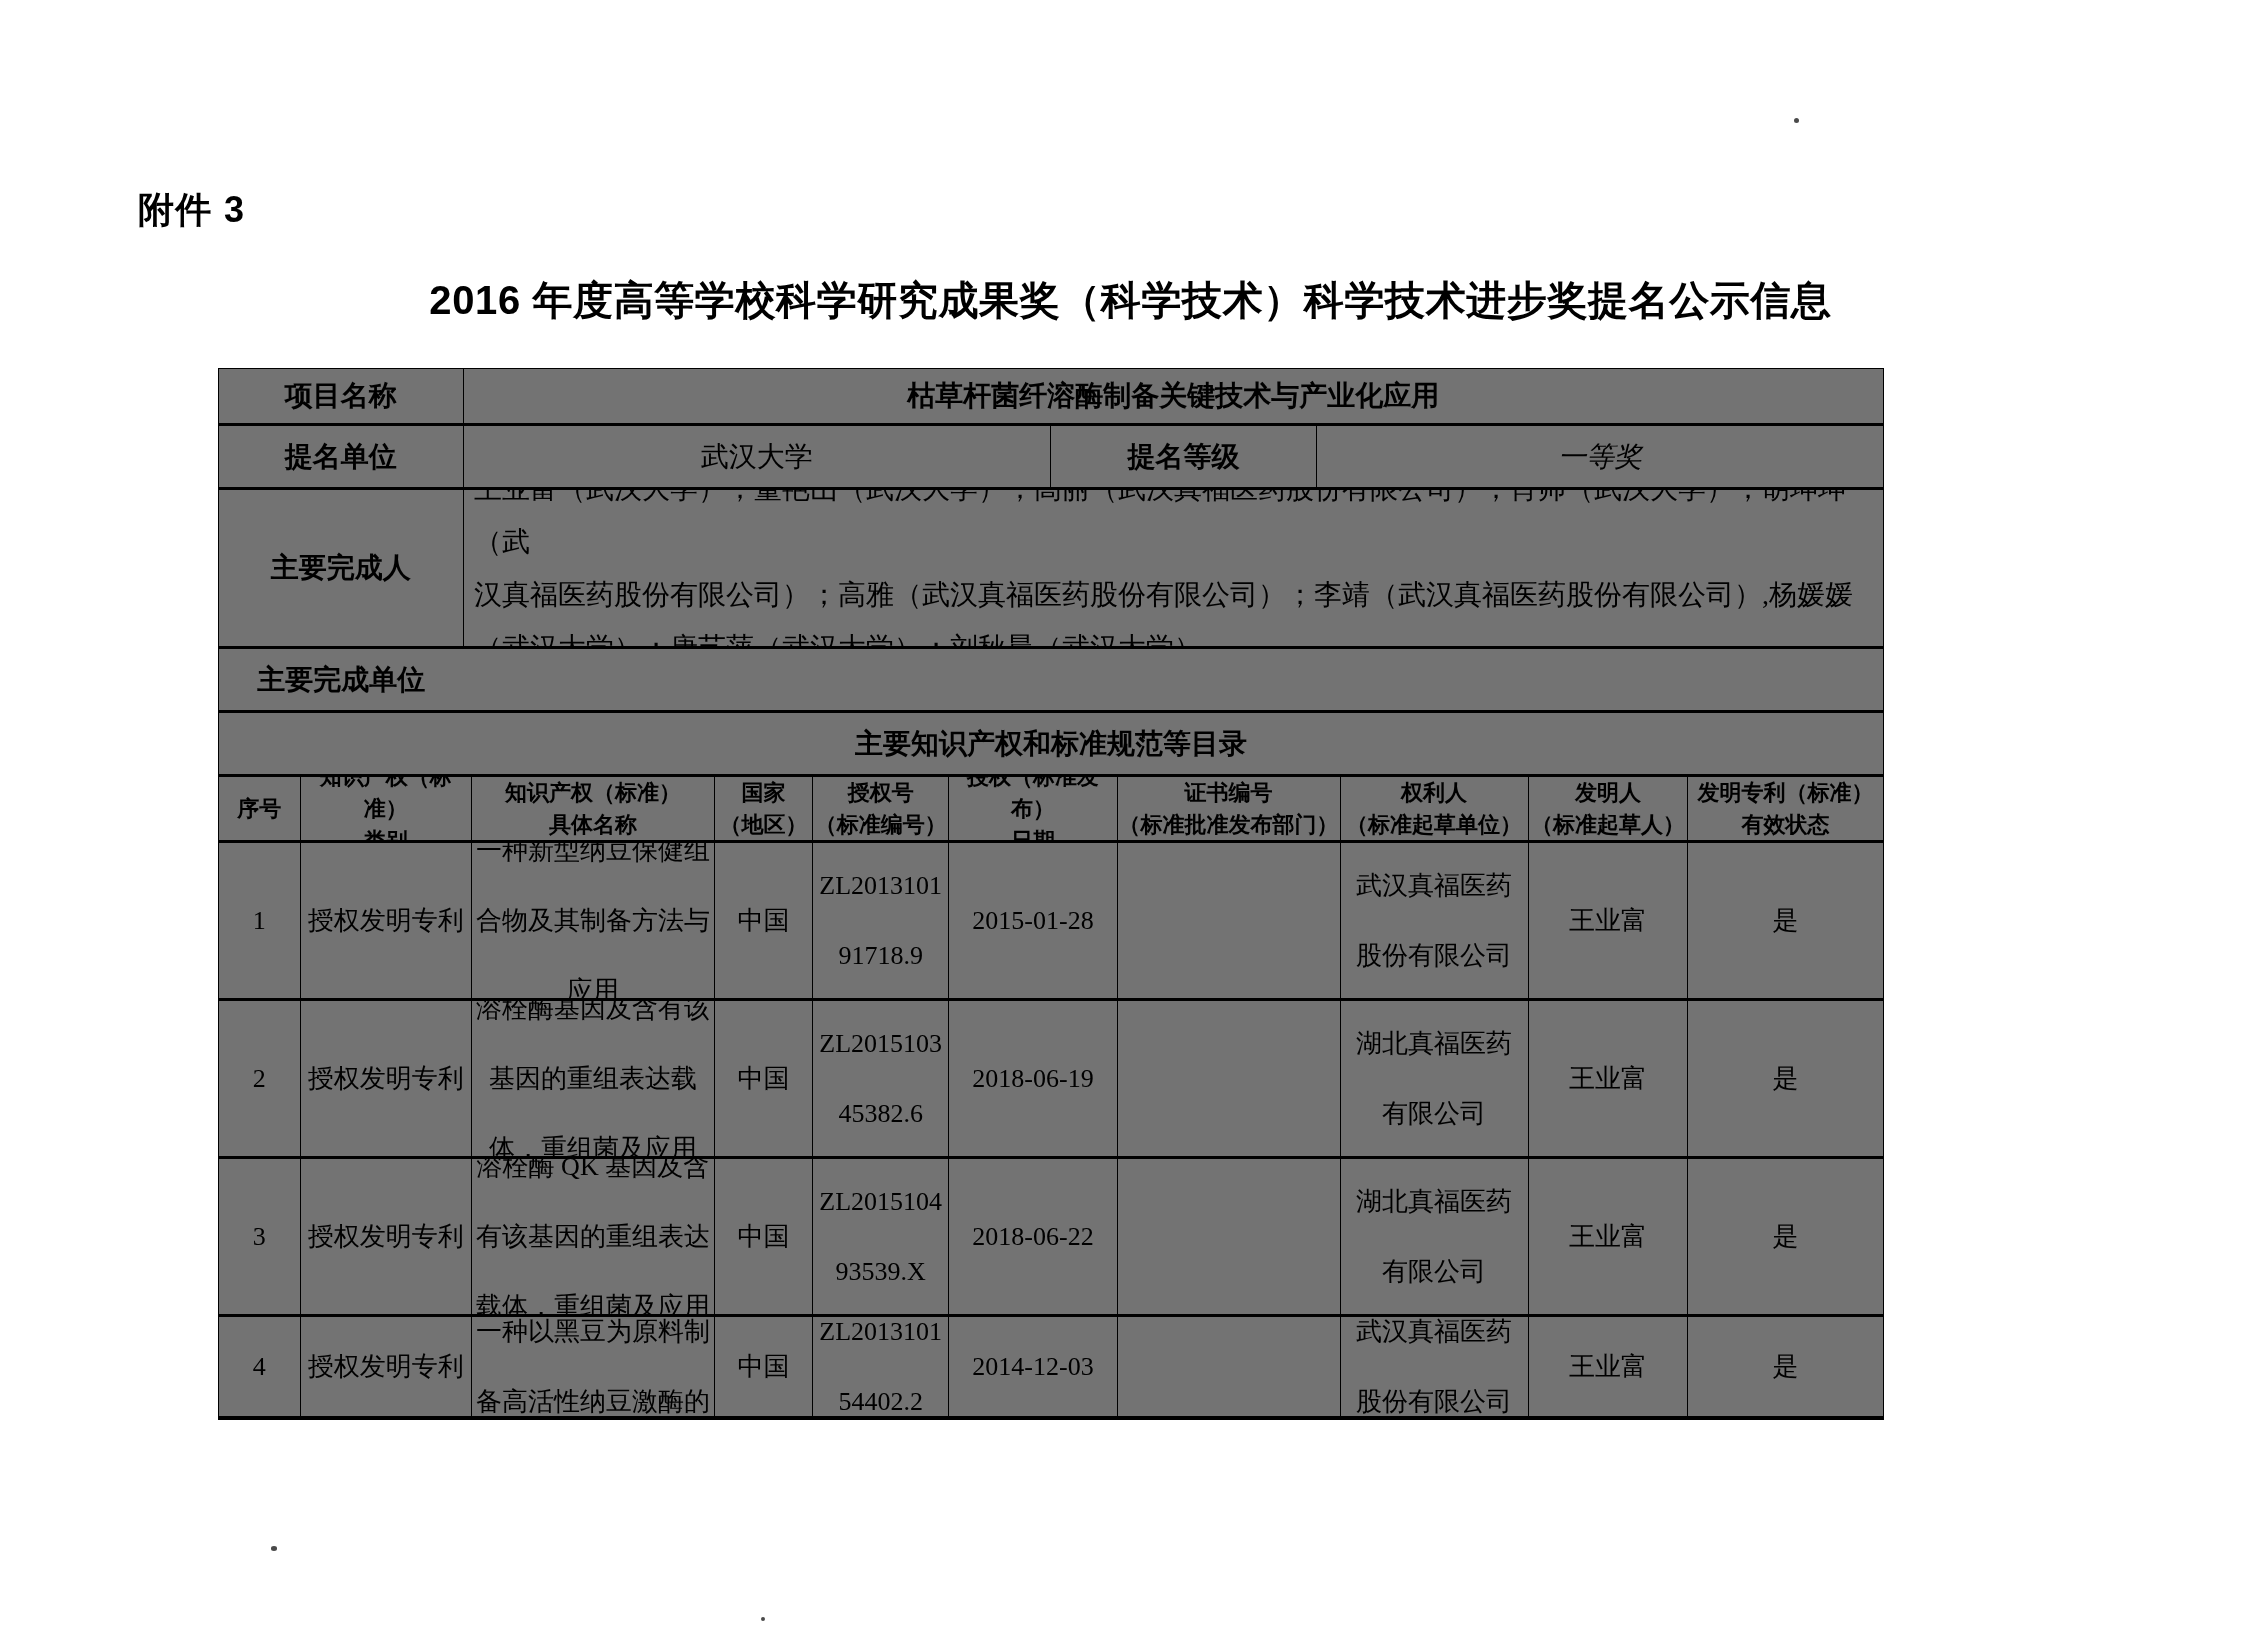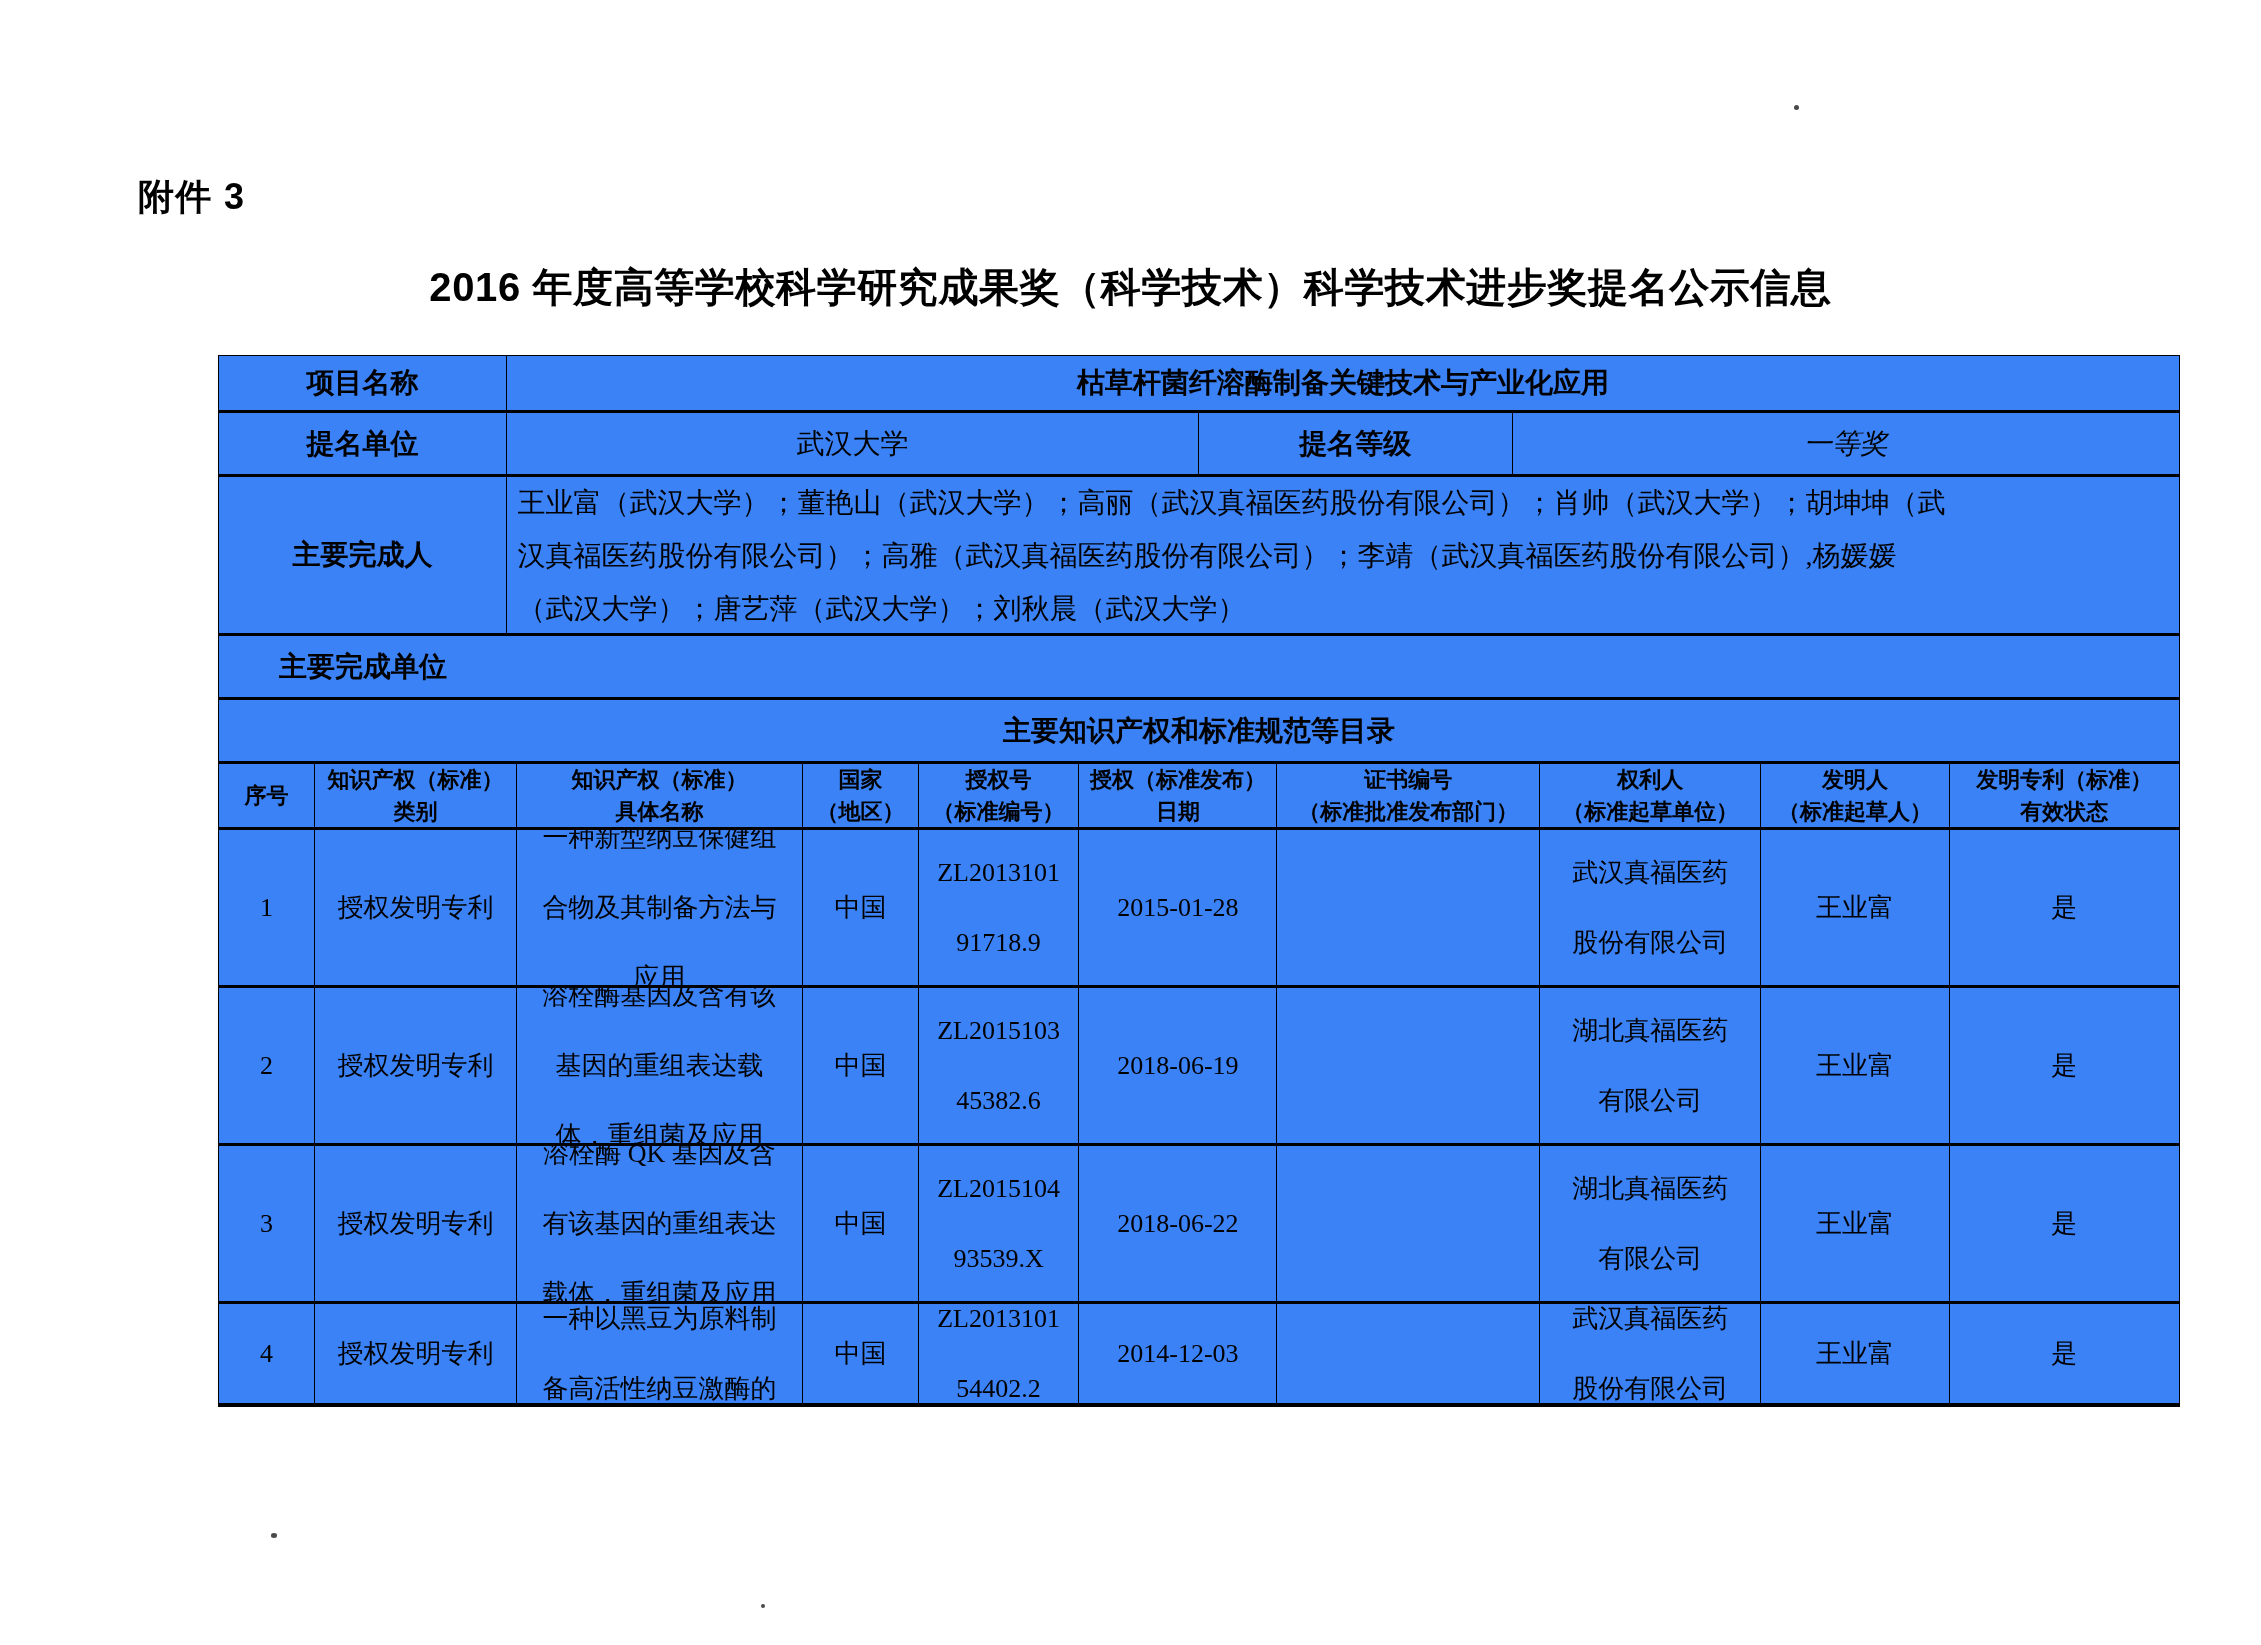--- a/index.html
+++ b/index.html
@@ -1,30 +1,30 @@
 <!DOCTYPE html>
 <html style="font-size:10.3px"><head>
 <meta charset="utf-8">
 <style>
   * { margin:0; padding:0; box-sizing:border-box; }
   html,body { background:#ffffff; }
   body { width:2261px; height:1645px; position:relative;
          font-family:"Liberation Serif","DejaVu Serif",serif; color:#000; }
-  .page { position:absolute; inset:0; background:#fff; overflow:hidden; }
+  .page { position:absolute; inset:0; background:#fff; overflow:hidden;margin-top:13px; }
 
   .attachment { position:absolute; left:138px; top:173px;
     font-family:"Liberation Sans","DejaVu Sans",sans-serif;
     font-weight:bold; font-size:36px; letter-spacing:1.3px; }
 
   .doc-title { position:absolute; top:260px; left:0; width:100%;
     text-align:center; font-family:"Liberation Sans","DejaVu Sans",sans-serif;
     font-weight:bold; font-size:40px; letter-spacing:0.6px; }
 
-  .tbl { position:absolute; left:218px; top:355px; width:1962px;
-    border:1.3px solid #000; border-bottom:none; background:#3b82f6; }
+  .tbl { position:absolute; left:218px; top:355px; width:1666px;
+    border:1.3px solid #000; border-bottom:none; background:#737373; }
 
   .row { display:flex; width:100%; border-bottom:3.9px solid #000; }
   .row.last { border-bottom:4.5px solid #000; }
 
   .cell { display:flex; align-items:center; justify-content:center;
     text-align:center; border-right:1.3px solid #000; overflow:hidden;
     font-size:26px; line-height:1.35; }
   .cell:last-child { border-right:none; }
 
   

